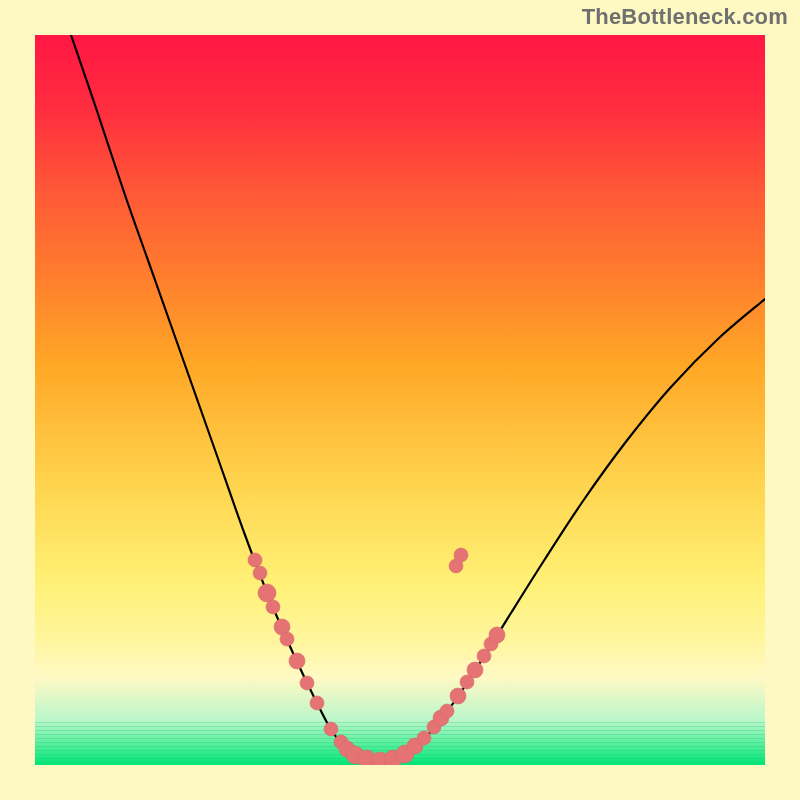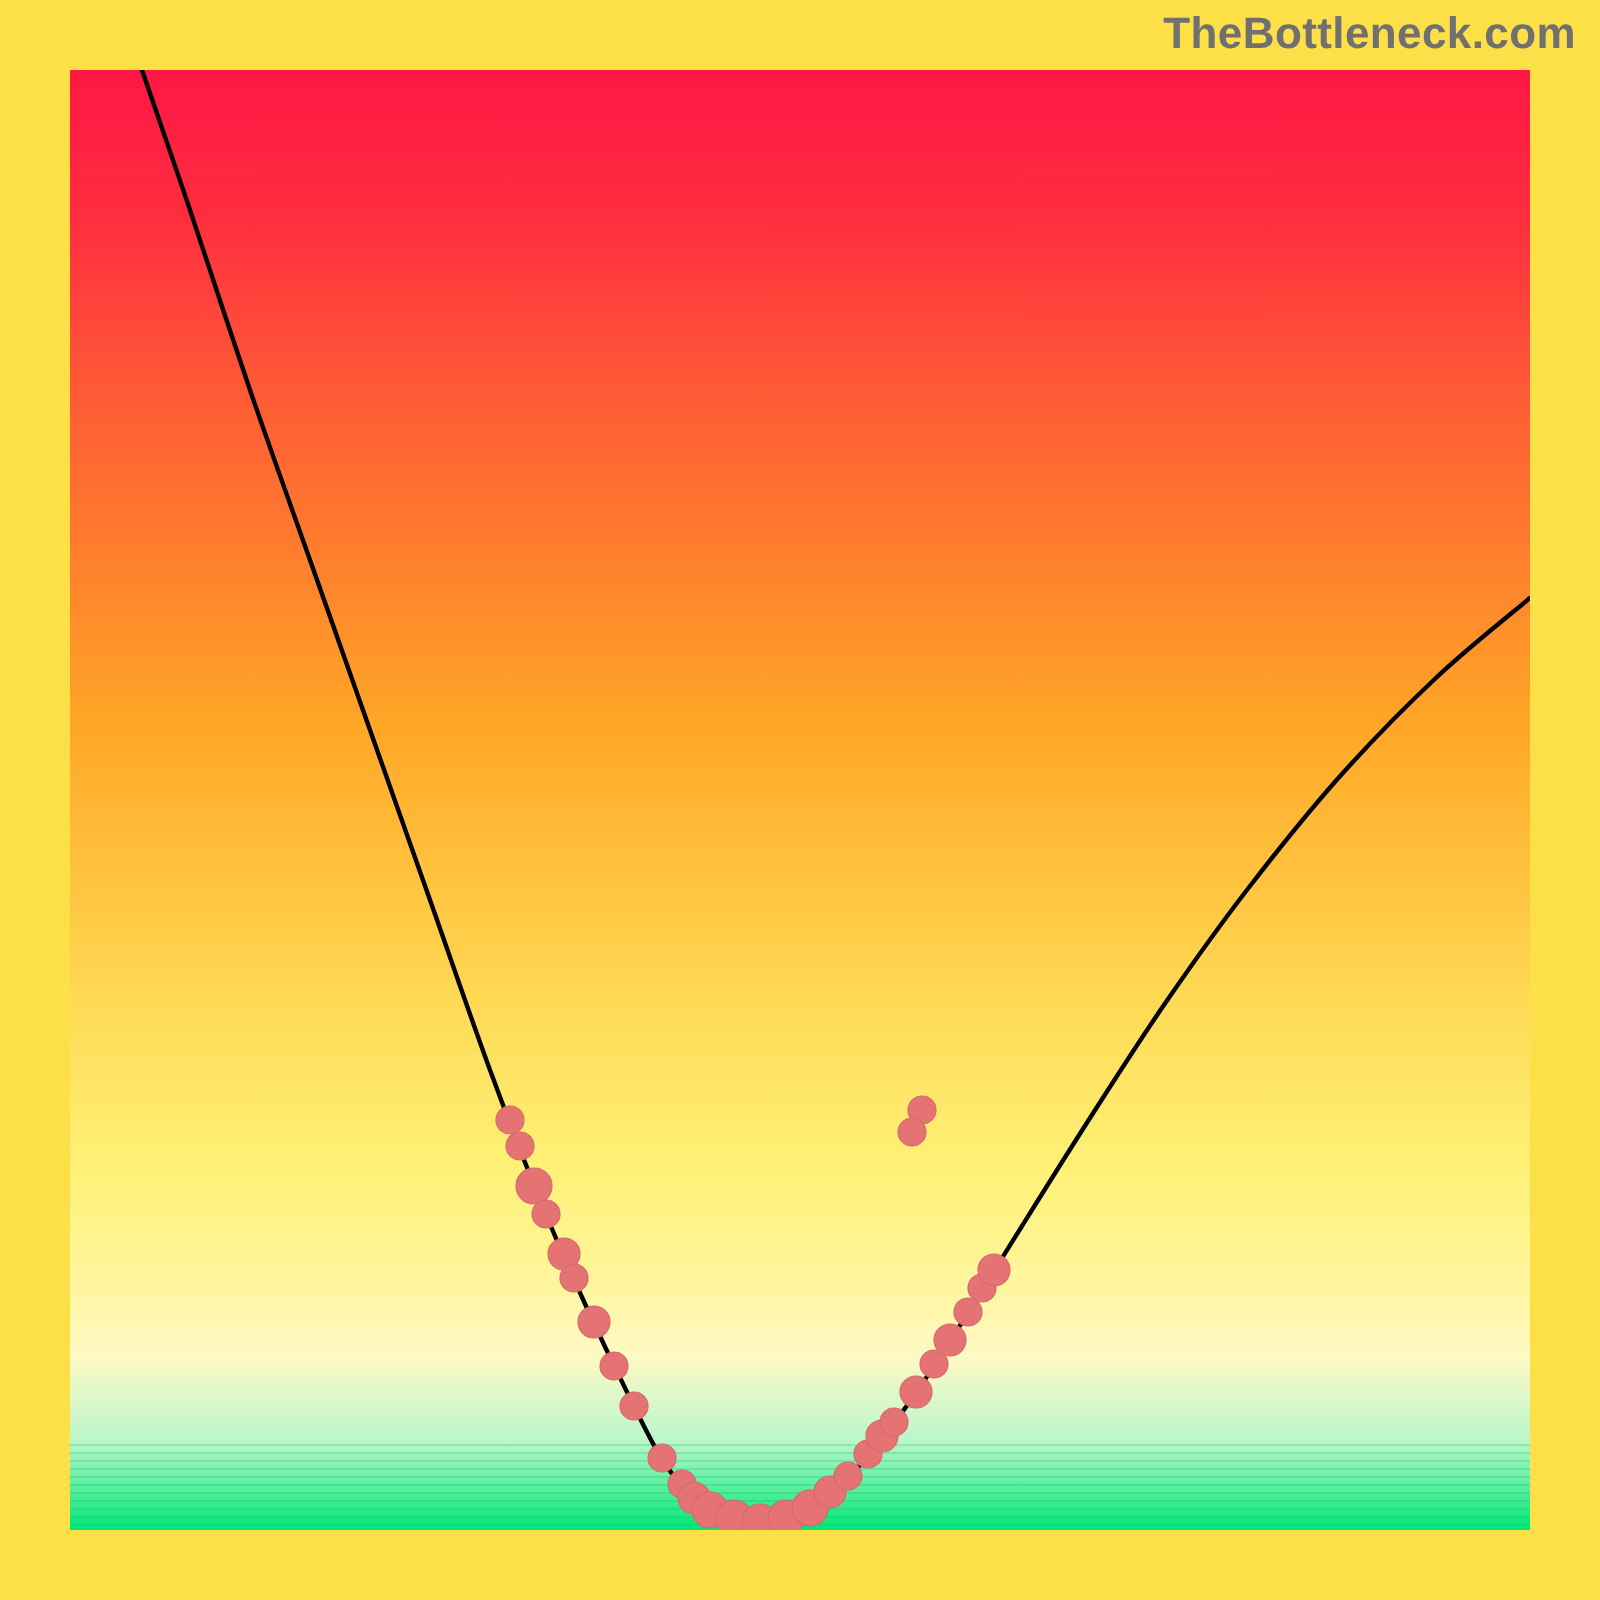--- a/index.html
+++ b/index.html
@@ -9,21 +9,21 @@
     height: 800px;
     background: #000;
     overflow: hidden;
   }
   .frame {
     position: absolute;
     left: 0;
     top: 0;
     width: 800px;
     height: 800px;
-    background: #fde047;
+    background: #fef9c3;
   }
   .plot {
     position: absolute;
     left: 35px;
     top: 35px;
     width: 730px;
     height: 730px;
     overflow: hidden;
   }
   .gradient {

